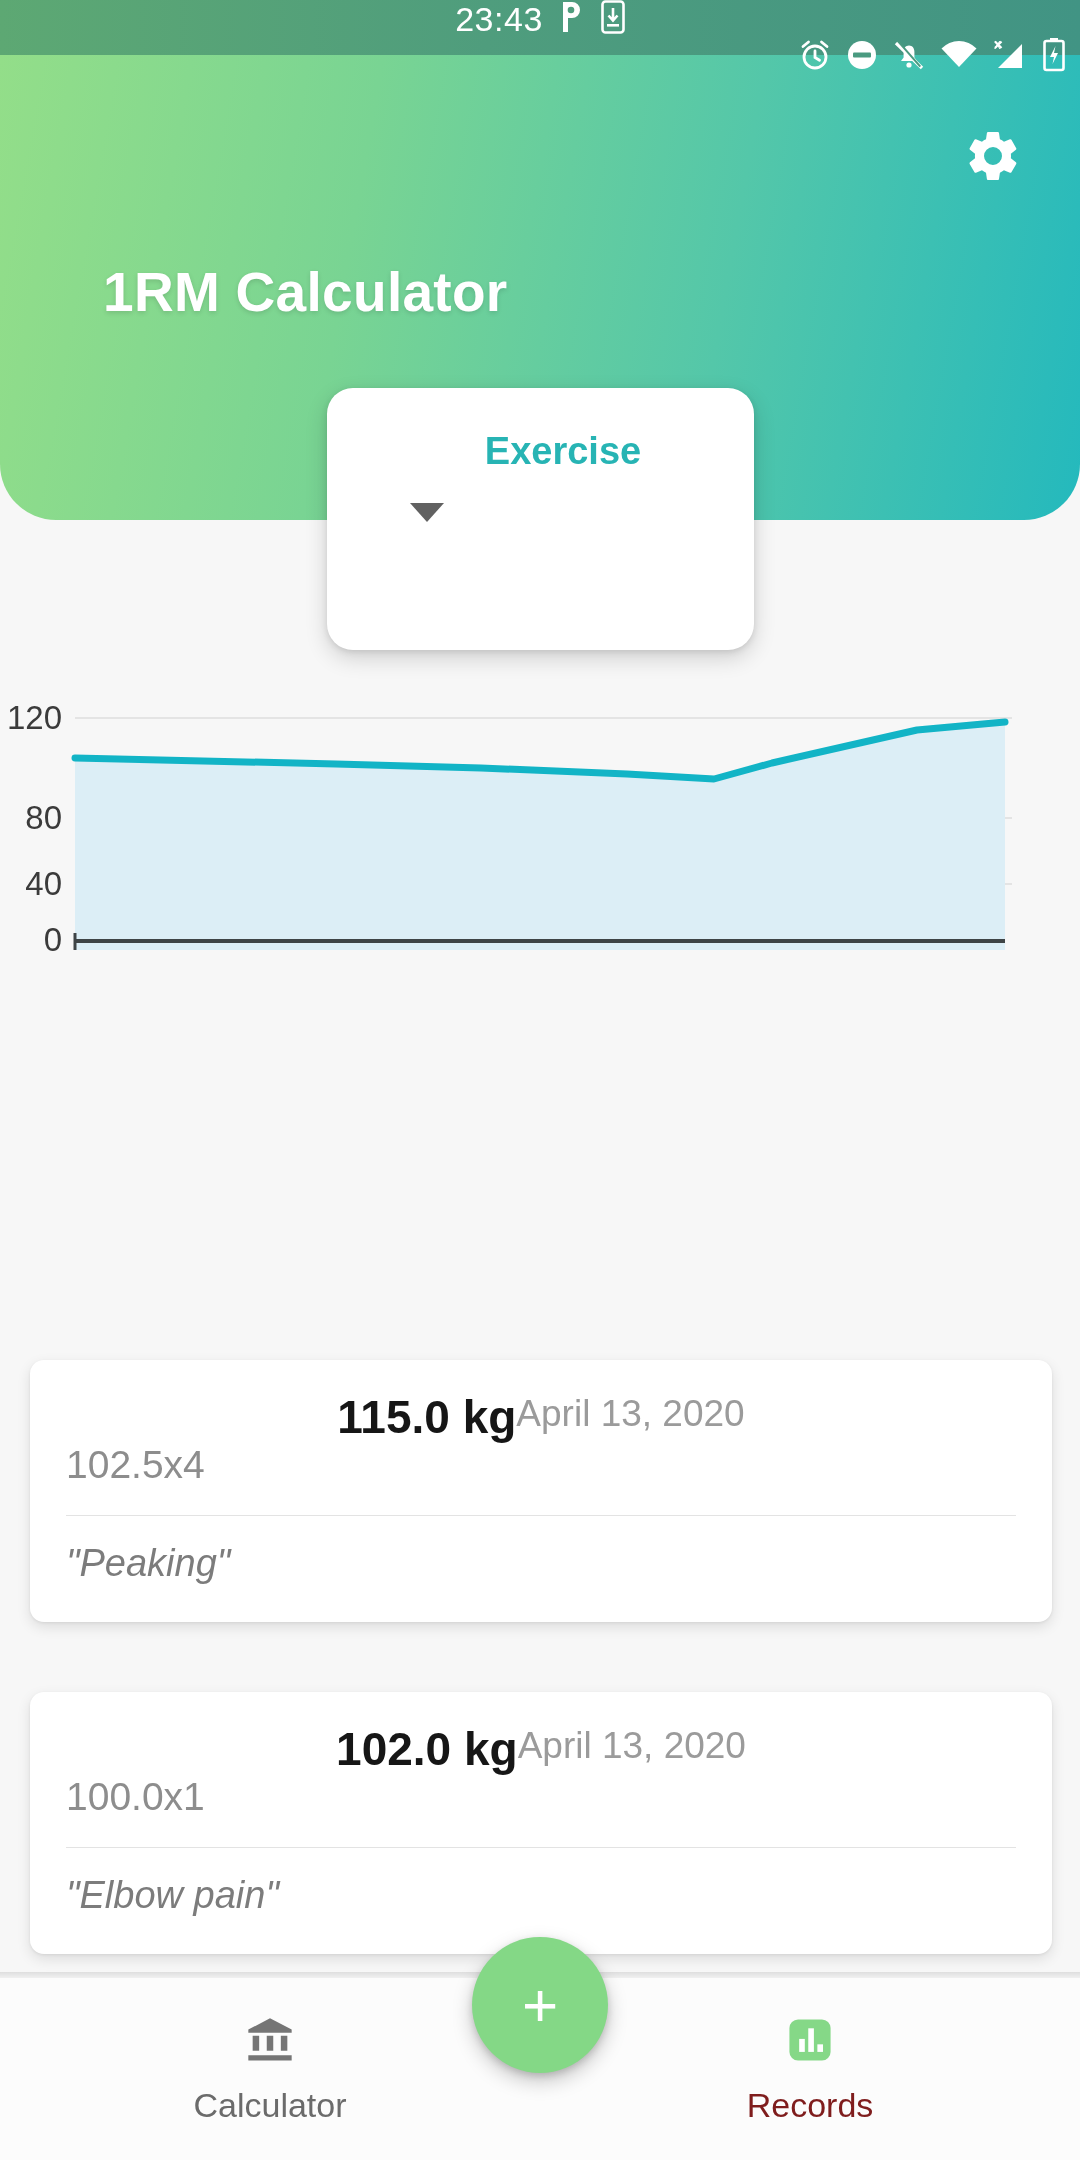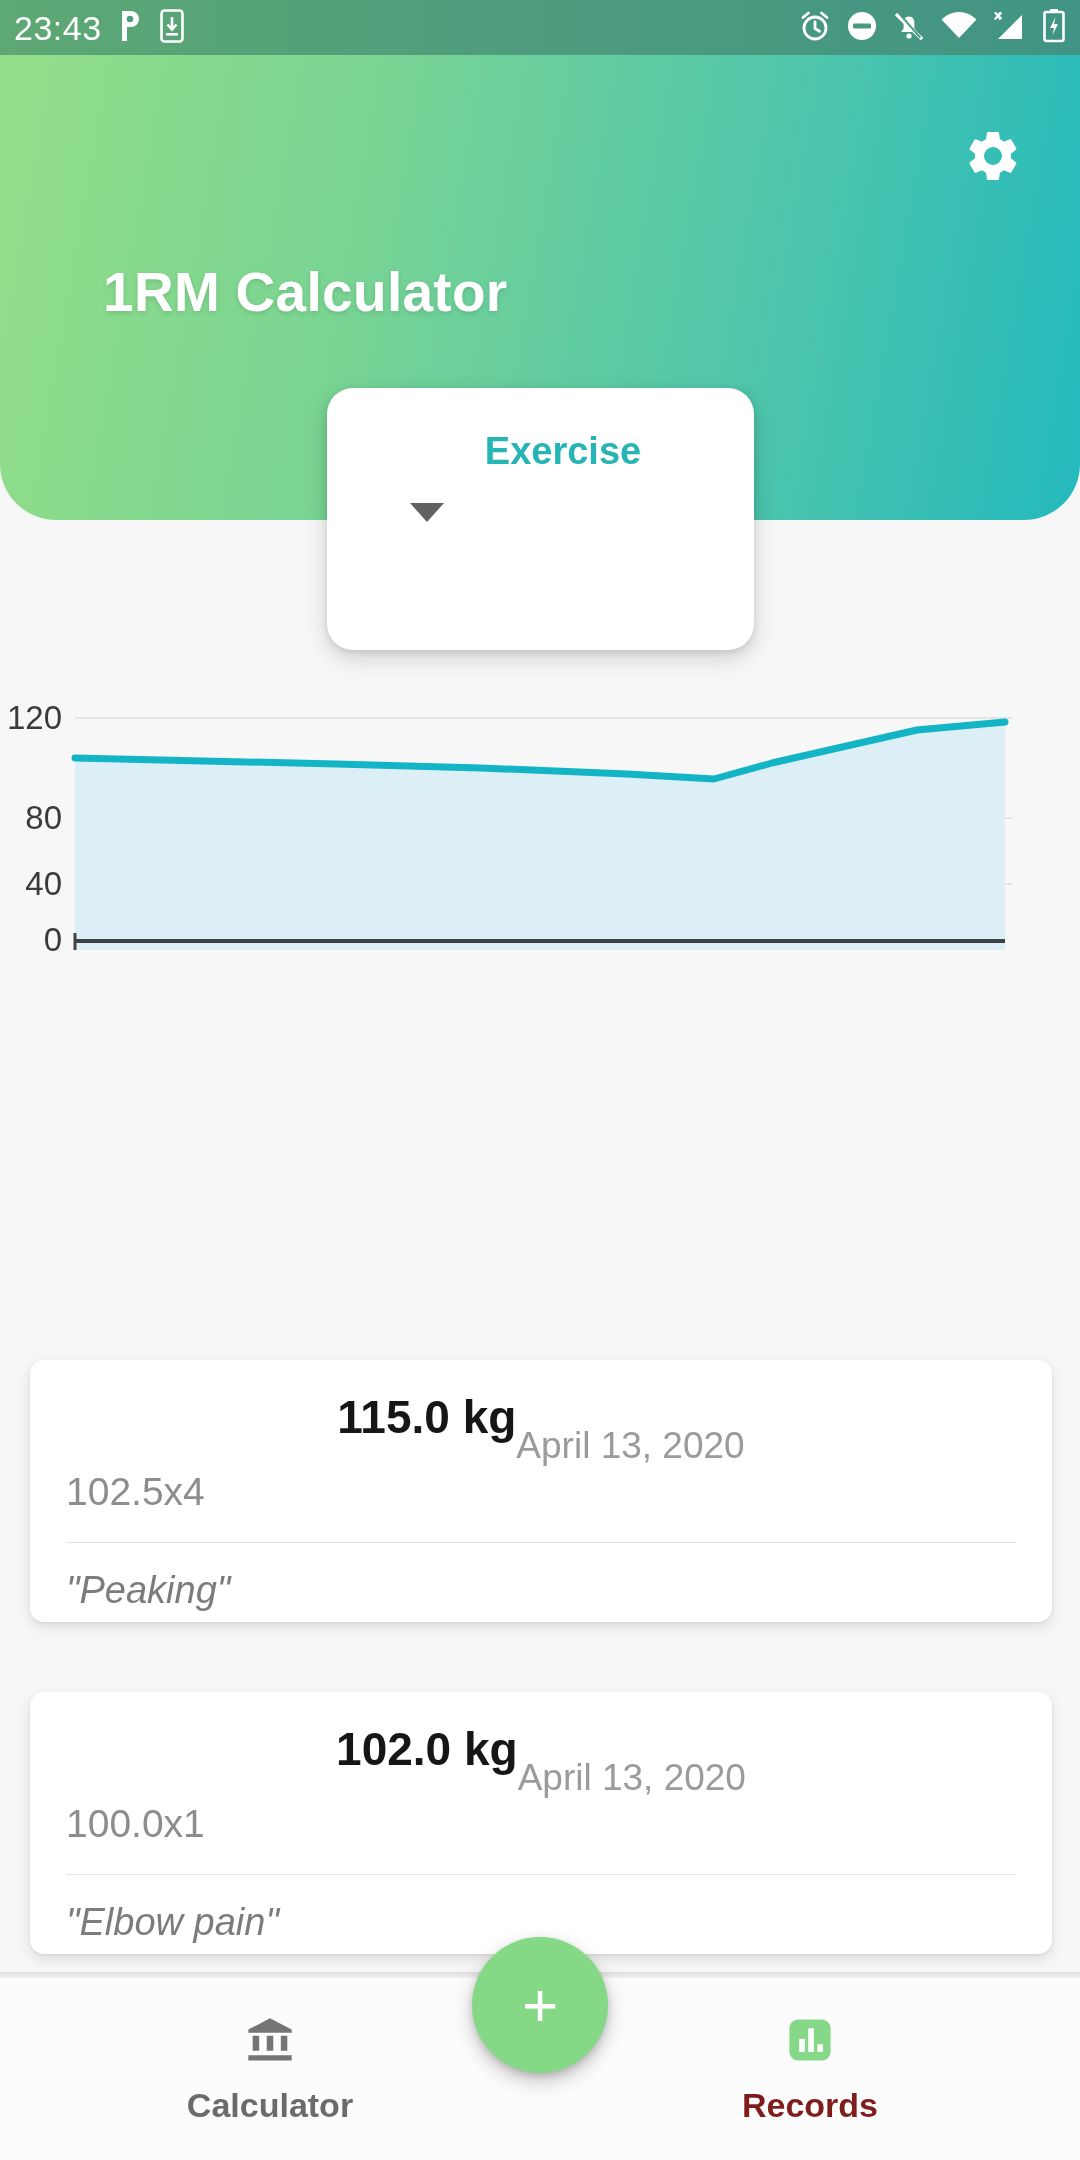--- a/index.html
+++ b/index.html
@@ -8,21 +8,21 @@
     background:#f7f7f7;
     font-family:"Liberation Sans", sans-serif;
     overflow:hidden;
   }
   #app { position:relative; width:1080px; height:2160px; background:#f7f7f7; }
 
   
   .statusbar{
     position:absolute; top:0; left:0; width:1080px; height:55px;
     background:linear-gradient(90deg,#5da873 0%,#4f9d7d 45%,#419484 100%);
-    display:flex; align-items:center; padding:0 14px; z-index:60;
+    display:flex; align-items:center; padding:0 14px; z-index:60;flex-direction:column;
   }
   .sb-left{ display:flex; align-items:center; gap:16px; }
   .sb-clock{ color:#fff; font-size:34px; letter-spacing:.5px; line-height:1; }
   .sb-right{ margin-left:auto; display:flex; align-items:center; gap:14px; }
   .sb-ic{ display:block; }
 
   
   .header{
     position:absolute; top:55px; left:0; width:1080px; height:465px;
     background:linear-gradient(100deg,#93de89 0%,#79d493 33%,#54c7a9 66%,#24b9bd 100%);
@@ -67,41 +67,41 @@
   .rec-card{
     position:absolute; left:30px; width:1022px; height:262px;
     background:#fff; border-radius:14px;
     box-shadow:0 5px 14px rgba(0,0,0,.11), 0 1px 3px rgba(0,0,0,.07);
     padding:34px 36px 0 36px;
   }
   #rec0{ top:1360px; }
   #rec1{ top:1692px; }
   .rec-top{ display:flex; align-items:flex-start; justify-content:center; }
   .rec-weight{ font-size:46px; font-weight:bold; color:#161616; line-height:1; }
-  .rec-date{ font-size:37px; color:#9b9b9b; line-height:1.1;margin-top:32px; }
+  .rec-date{ font-size:37px; color:#9b9b9b; line-height:1.1; }
   .rec-sub{ margin-top:3px; font-size:39px; color:#8d8d8d; }
   .rec-div{ margin-top:28px; height:1px; background:#e3e3e3; }
   .rec-note{ margin-top:26px; font-size:38px; color:#7c7c7c; font-style:italic; }
 
   
   .bottom-shadow{
     position:absolute; left:0; top:1972px; width:1080px; height:8px;
     background:linear-gradient(180deg,rgba(0,0,0,.10),rgba(0,0,0,0));
     z-index:28;
   }
   .bottomnav{
     position:absolute; left:0; bottom:0; width:1080px; height:182px;
     background:#fcfcfc; z-index:30; display:flex; align-items:center;
   }
   .nav-item{
     width:50%; height:100%;
     display:flex; flex-direction:column; align-items:center; justify-content:center;
     gap:16px; cursor:pointer;
   }
-  .nav-label{ font-size:34px;font-weight:bold; }
+  .nav-label{ font-size:34px; }
   .nav-label.inactive{ color:#6b6b6b; }
   .nav-label.active{ color:#7f1d1d; }
 
   .fab{
     position:absolute; left:472px; top:1937px; width:136px; height:136px;
     border-radius:50%; background:#84d886; z-index:50;
     box-shadow:0 8px 20px rgba(0,0,0,.22), 0 3px 7px rgba(0,0,0,.14);
     display:flex; align-items:center; justify-content:center; cursor:pointer;
   }
   .fab-plus{ color:#fff; font-size:62px; line-height:1; font-weight:300; }

